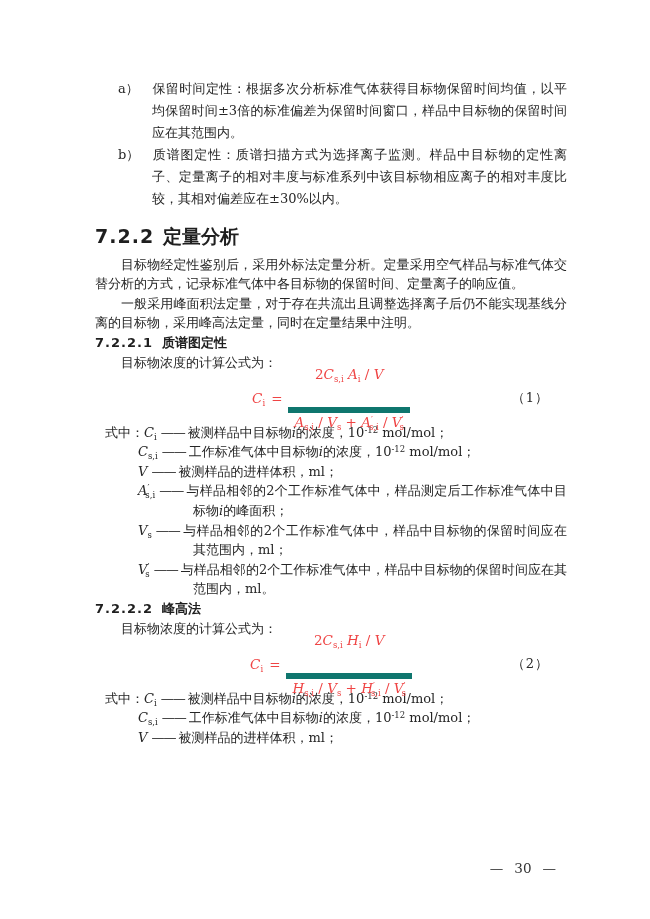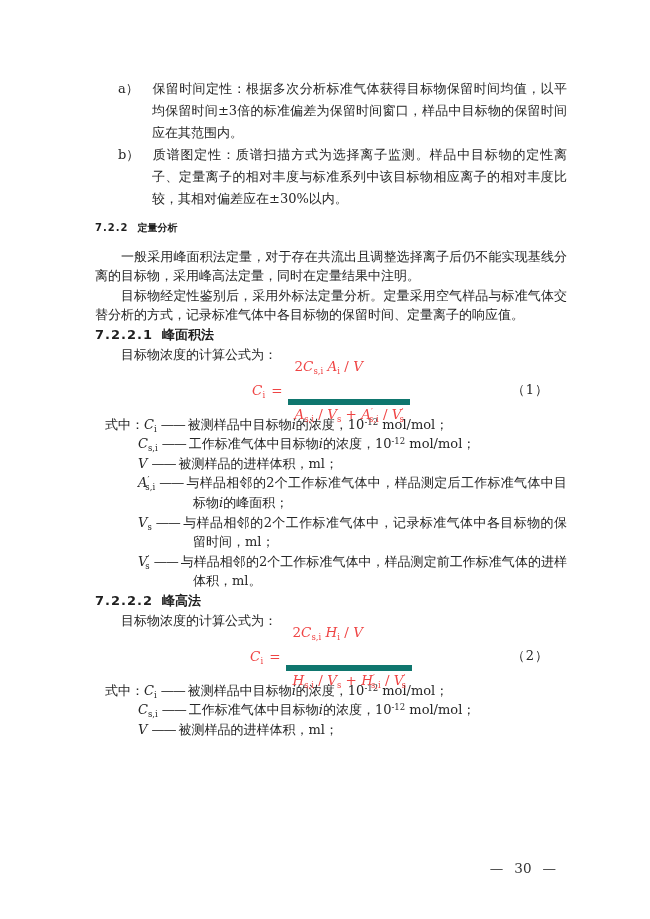--- a/index.html
+++ b/index.html
@@ -13,33 +13,33 @@
 
   
   .qual-item{padding-left:57px;text-indent:-34px;line-height:22px;text-align:justify;}
   .qual-label{display:inline-block;width:34px;text-indent:0;}
 
   
   .sec-head,.sub-head{
     margin:0;font-family:"DejaVu Sans","Liberation Sans",sans-serif;
     font-weight:bold;color:#1f1f1f;
   }
-  .sec-head{font-size:10px;line-height:20px;margin-top:8px;margin-bottom:9px;}
+  .sec-head{font-size:19px;line-height:20px;margin-top:16px;margin-bottom:9px;}
   .sub-head{font-size:13px;line-height:20.5px;}
   .head-num{margin-right:9px;letter-spacing:1px;}
 
   
   .para{margin:0;text-indent:26px;line-height:19.4px;text-align:justify;}
 
   
   .formula-row{position:relative;display:flex;align-items:center;justify-content:center;height:50px;}
   .fx{display:inline-flex;align-items:center;font-size:13.5px;color:#ef4444;}
   .fx i,.defs i{font-family:"DejaVu Serif","Liberation Serif",serif;}
   .eq{margin:0 6px;}
-  .frac{display:inline-flex;flex-direction:column;align-items:flex-start;gap:24px;}
+  .frac{display:inline-flex;flex-direction:column;align-items:center;gap:24px;}
   .frac .fnumer{padding:0 6px 1px 6px;}
   .frac .fdenom{border-top:6px solid #0f766e;padding:1px 6px 0 6px;}
   .fnum{position:absolute;right:18px;top:50%;transform:translateY(-50%);letter-spacing:1px;}
 
   sub,sup{font-size:8.5px;line-height:0;}
   sub{vertical-align:-3px;}
   sup{vertical-align:4px;}
   sup + sub{margin-left:-4px;} 
 
   
@@ -64,25 +64,25 @@
       </div>
       <div class="qual-item">
         <span class="qual-label">b）</span><span>质谱图定性：质谱扫描方式为选择离子监测。样品中目标物的定性离子、定量离子的相对丰度与标准系列中该目标物相应离子的相对丰度比较，其相对偏差应在±30%以内。</span>
       </div>
     </div>
 
     <h3 class="sec-head">
       <span class="head-num">7.2.2</span><span>定量分析</span>
     </h3>
 
+    <p class="para">目标物经定性鉴别后，采用外标法定量分析。定量采用空气样品与标准气体交替分析的方式，记录标准气体中各目标物的保留时间、定量离子的响应值。</p>
     <p class="para">一般采用峰面积法定量，对于存在共流出且调整选择离子后仍不能实现基线分离的目标物，采用峰高法定量，同时在定量结果中注明。</p>
-    <p class="para">目标物经定性鉴别后，采用外标法定量分析。定量采用空气样品与标准气体交替分析的方式，记录标准气体中各目标物的保留时间、定量离子的响应值。</p>
 
     <h4 class="sub-head">
-      <span class="head-num">7.2.2.1</span><span>峰面积法</span>
+      <span class="head-num">7.2.2.1</span><span>质谱图定性</span>
     </h4>
     <p class="para">目标物浓度的计算公式为：</p>
 
     <div class="formula-row">
       <span class="fx">
         <span><i>C</i><sub>i</sub></span>
         <span class="eq">=</span>
         <span class="frac">
           <span class="fnumer">2<i>C</i><sub>s,i</sub> <i>A</i><sub>i</sub> / <i>V</i></span>
           <span class="fdenom"><i>A</i><sub>s,i</sub> / <i>V</i><sub>s</sub> + <i>A</i><sup>′</sup><sub>s,i</sub> / <i>V</i><sup>′</sup><sub>s</sub></span>
@@ -98,24 +98,24 @@
       <div class="def-row">
         <span><i>C</i><sub>s,i</sub></span><span class="def-dash">——</span><span>工作标准气体中目标物<i>i</i>的浓度，10<sup>-12</sup> mol/mol；</span>
       </div>
       <div class="def-row">
         <span><i>V</i></span><span class="def-dash">——</span><span>被测样品的进样体积，ml；</span>
       </div>
       <div class="def-row">
         <span><i>A</i><sup>′</sup><sub>s,i</sub></span><span class="def-dash">——</span><span>与样品相邻的2个工作标准气体中，样品测定后工作标准气体中目标物<i>i</i>的峰面积；</span>
       </div>
       <div class="def-row">
-        <span><i>V</i><sub>s</sub></span><span class="def-dash">——</span><span>与样品相邻的2个工作标准气体中，记录标准气体中各目标物的保留时间，ml；</span>
+        <span><i>V</i><sub>s</sub></span><span class="def-dash">——</span><span>与样品相邻的2个工作标准气体中，样品中目标物的保留时间应在其范围内，ml；</span>
       </div>
       <div class="def-row">
-        <span><i>V</i><sup>′</sup><sub>s</sub></span><span class="def-dash">——</span><span>与样品相邻的2个工作标准气体中，样品测定前工作标准气体的进样体积，ml。</span>
+        <span><i>V</i><sup>′</sup><sub>s</sub></span><span class="def-dash">——</span><span>与样品相邻的2个工作标准气体中，样品中目标物的保留时间应在其范围内，ml。</span>
       </div>
     </div>
 
     <h4 class="sub-head">
       <span class="head-num">7.2.2.2</span><span>峰高法</span>
     </h4>
     <p class="para">目标物浓度的计算公式为：</p>
 
     <div class="formula-row">
       <span class="fx">

